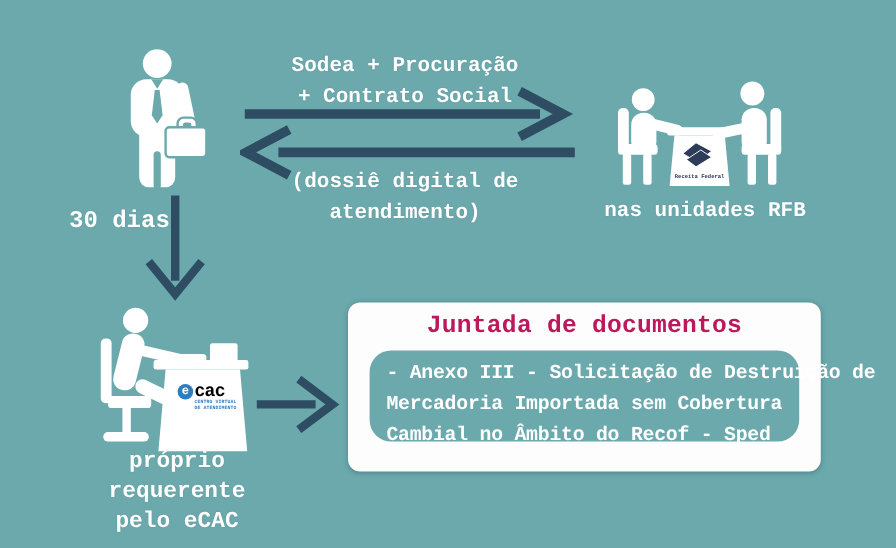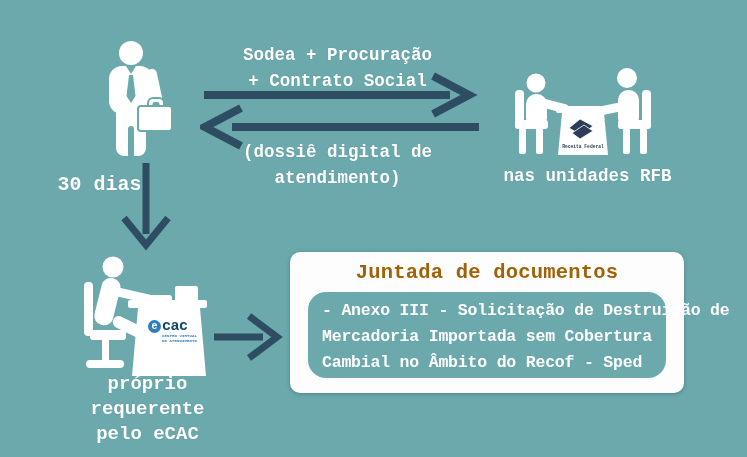--- a/index.html
+++ b/index.html
@@ -13,34 +13,34 @@
   .lbl{text-align:center;line-height:26px;font-size:17.5px;
        text-shadow:0 0 1px rgba(40,70,80,.25);}
   .icon-svg{display:block;}
   .icon-svg .fig{fill:#ffffff;}
   .icon-svg .cut{fill:#6BA9AD;}
   .icon-svg .navy{fill:#2D3C59;}
   .arrow-svg line,.arrow-svg polyline{stroke:#2E4D63;fill:none;}
   
   .doc-box{left:290px;top:252px;width:394px;height:141px;background:#FDFDFD;
            border-radius:10px;box-shadow:0 1px 4px rgba(30,60,70,.35);}
-  .doc-title{margin-top:9px;text-align:center;font-size:20.5px;color:#a16207;
+  .doc-title{margin-top:9px;text-align:center;font-size:20.5px;color:#be185d;
              letter-spacing:.2px;}
-  .anexo-box{position:absolute;left:18px;top:40px;width:358px;height:86px;
+  .anexo-box{position:absolute;left:18px;top:40px;width:358px;height:76px;
              background:#6BA9AD;border-radius:18px;box-sizing:border-box;
              padding:6px 0 0 14px;}
   .anexo-box div{font-size:16.5px;line-height:26px;white-space:nowrap;
                  letter-spacing:-0.2px;}
   
   .ecac{left:148px;top:319px;width:56px;line-height:0;}
   .ecac .row{display:flex;align-items:center;}
   .ecac .e-badge{width:13px;height:13px;border-radius:50%;background:#2F7DC1;
                  color:#fff;font-size:10px;line-height:13px;text-align:center;
                  flex:0 0 13px;}
-  .ecac .cac-txt{font-size:15px;line-height:15px;color:#0c4a6e;
+  .ecac .cac-txt{font-size:15px;line-height:15px;color:#000000;
                  letter-spacing:-.5px;margin-left:1px;}
   .ecac .sub{margin-left:14px;color:#2F7DC1;font-size:4px;line-height:4.5px;
              letter-spacing:.1px;}
 </style>
 </head>
 <body>
 
 <div class="canvas">
 
   <svg class="abs icon-svg" style="left:96px;top:36px;" width="86" height="126" viewBox="0 0 86 126">

